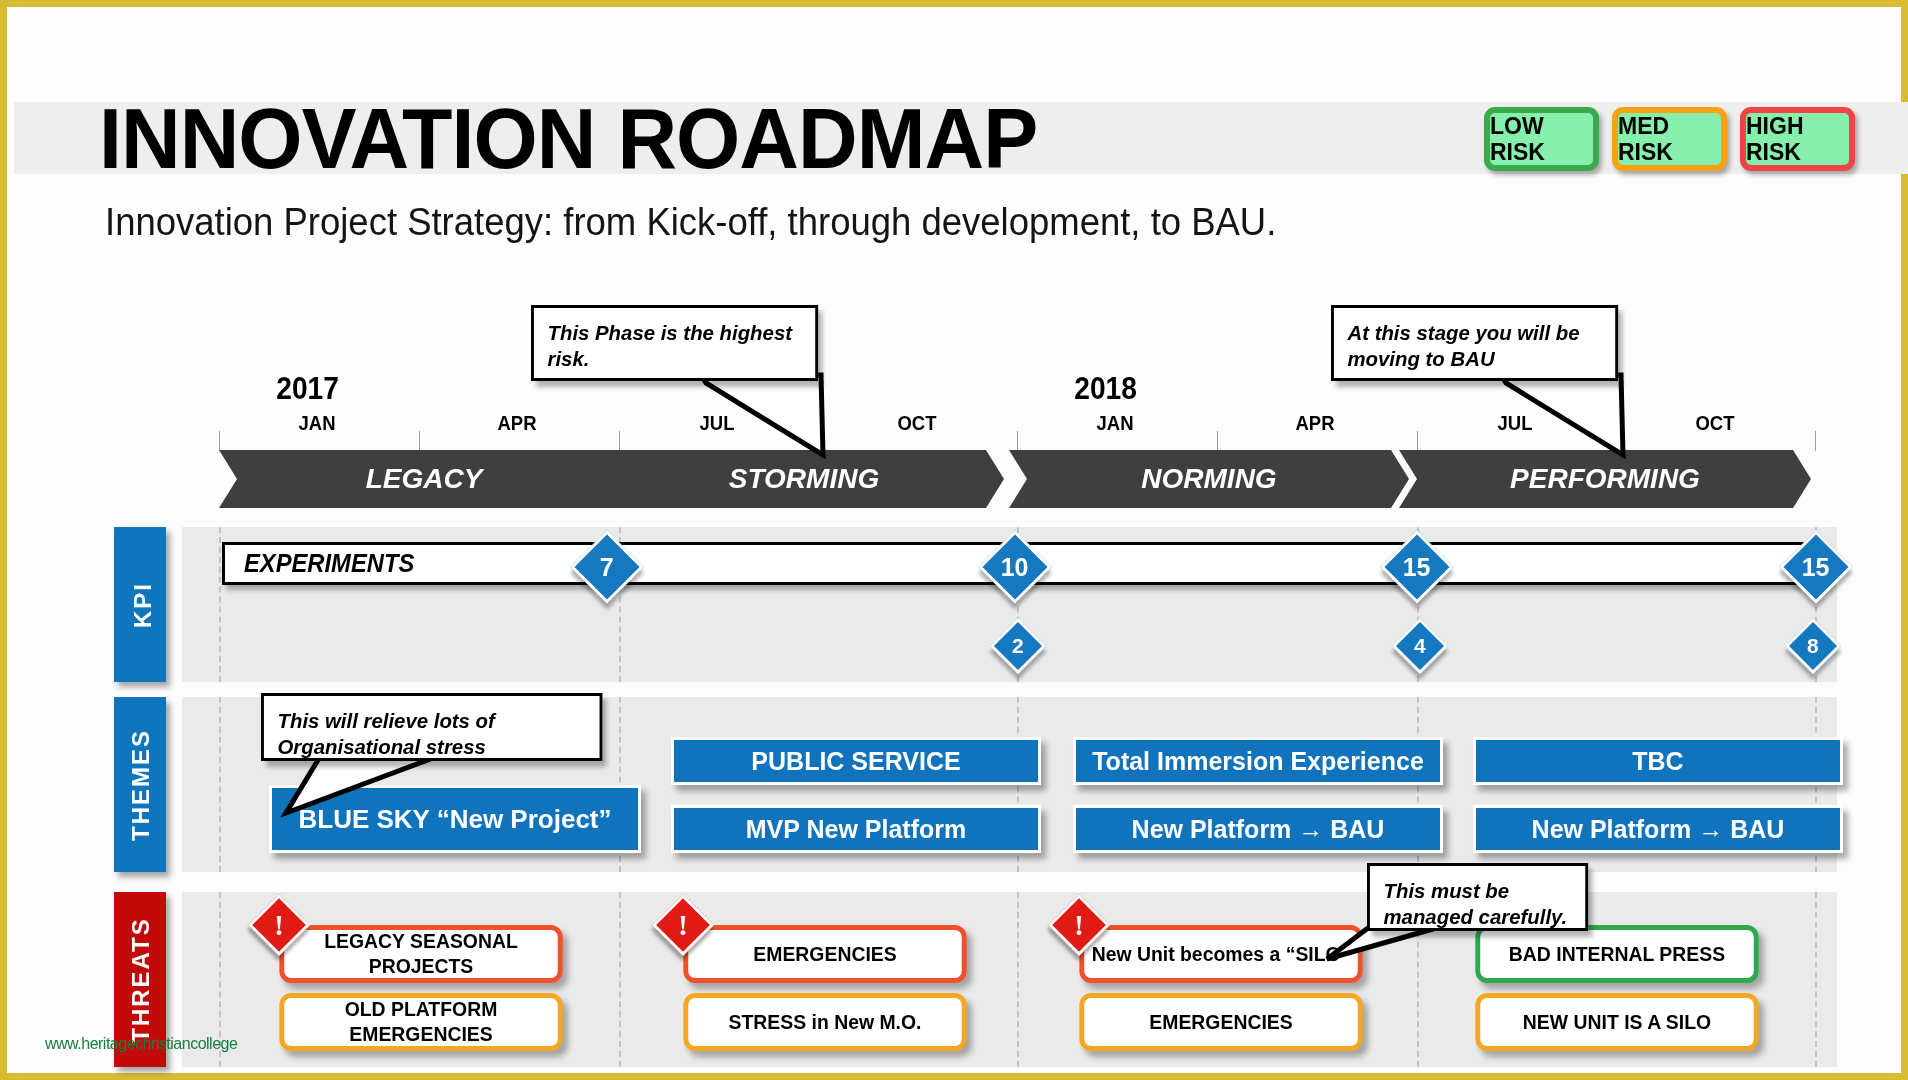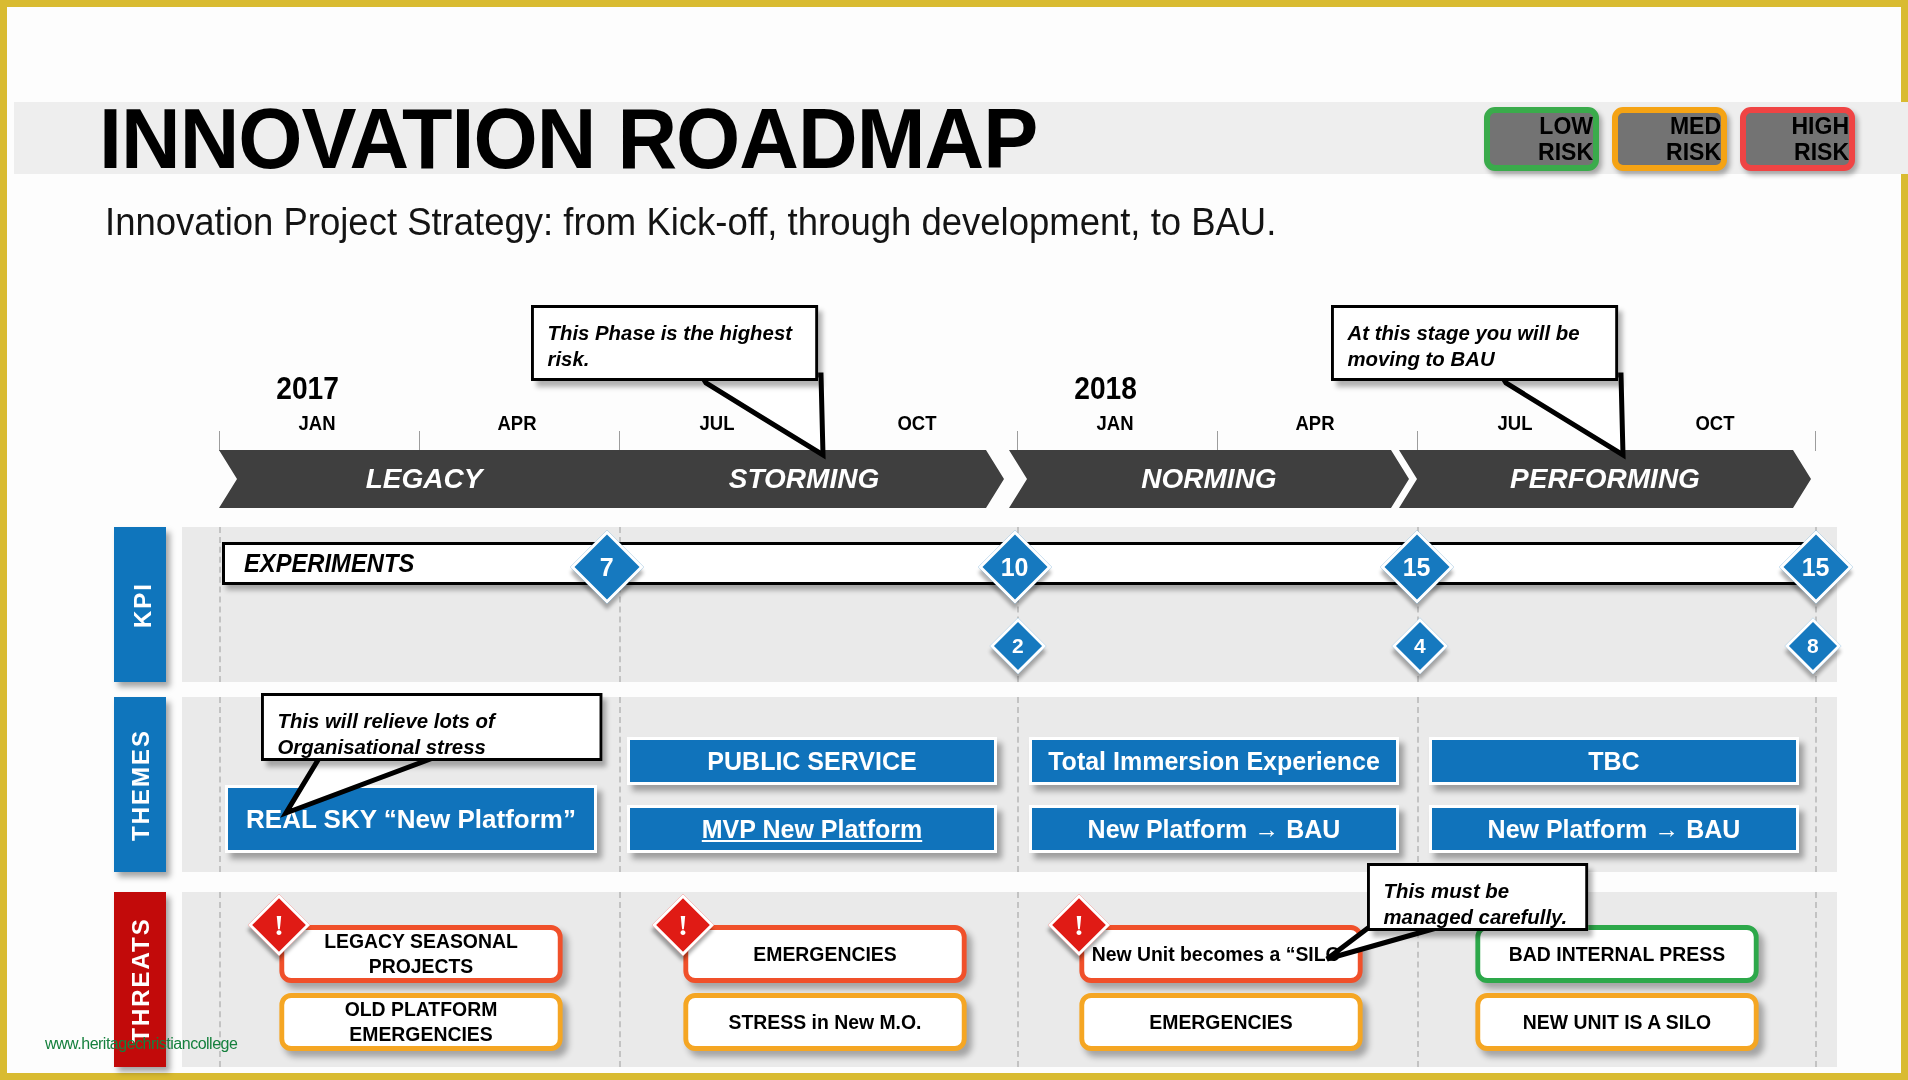--- a/index.html
+++ b/index.html
@@ -31,23 +31,23 @@
   }
   #subtitle{
     position:absolute;left:98px;top:194px;
     font-size:38px;color:#141414;white-space:nowrap;
     transform:scaleX(.96);transform-origin:left center;
   }
 
   
   #legend{position:absolute;right:46px;top:100px;display:flex;gap:13px;}
   .risk-badge{
-    width:115px;height:64px;border-radius:11px;background:#737373;
+    width:115px;height:64px;border-radius:11px;background:#86efac;
     box-sizing:border-box;display:flex;flex-direction:column;
-    align-items:flex-end;justify-content:center;
+    align-items:flex-start;justify-content:center;
     font-size:23px;font-weight:bold;color:#000;line-height:26px;
     box-shadow:3px 4px 5px rgba(0,0,0,.30);
   }
   .risk-low{border:6px solid #3aab4b;}
   .risk-med{border:6px solid #f5a314;}
   .risk-high{border:6px solid #ef4444;}
 
   
   .year-label{
     position:absolute;font-size:32px;font-weight:bold;color:#000;
@@ -108,20 +108,21 @@
   .dia-sm{width:34px;height:34px;}
   .dia-sm span{font-size:21px;}
 
   
   .theme-box{
     position:absolute;background:#1073bb;border:3px solid #fff;
     box-sizing:border-box;display:flex;align-items:center;justify-content:center;
     color:#fff;font-size:25px;font-weight:bold;white-space:nowrap;
     box-shadow:5px 6px 6px rgba(0,0,0,.33);
     transform:scaleX(1);
+    margin-left:44px;
   }
   .theme-box.tall{font-size:26px;}
 
   
   .threat-box{
     position:absolute;background:#fff;border-radius:12px;
     box-sizing:border-box;display:flex;align-items:center;justify-content:center;
     text-align:center;font-size:20px;font-weight:bold;color:#000;
     line-height:25px;box-shadow:5px 6px 6px rgba(0,0,0,.30);
     transform:scaleX(.97);transform-origin:center;
@@ -276,23 +277,23 @@
     <span>PUBLIC SERVICE</span>
   </div>
   <div class="theme-box" style="left:1022px;top:730px;width:370px;height:48px;">
     <span>Total Immersion Experience</span>
   </div>
   <div class="theme-box" style="left:1422px;top:730px;width:370px;height:48px;">
     <span>TBC</span>
   </div>
 
   <div class="theme-box tall" style="left:218px;top:778px;width:372px;height:68px;">
-    <span>REAL SKY “New Platform”</span>
-  </div>
-  <div class="theme-box" style="left:620px;top:798px;width:370px;height:48px;text-decoration:underline;">
+    <span>BLUE SKY “New Project”</span>
+  </div>
+  <div class="theme-box" style="left:620px;top:798px;width:370px;height:48px;">
     <span>MVP New Platform</span>
   </div>
   <div class="theme-box" style="left:1022px;top:798px;width:370px;height:48px;">
     <span>New Platform → BAU</span>
   </div>
   <div class="theme-box" style="left:1422px;top:798px;width:370px;height:48px;">
     <span>New Platform → BAU</span>
   </div>
 
   <div class="band" style="left:175px;top:885px;width:1655px;height:175px;"></div>

